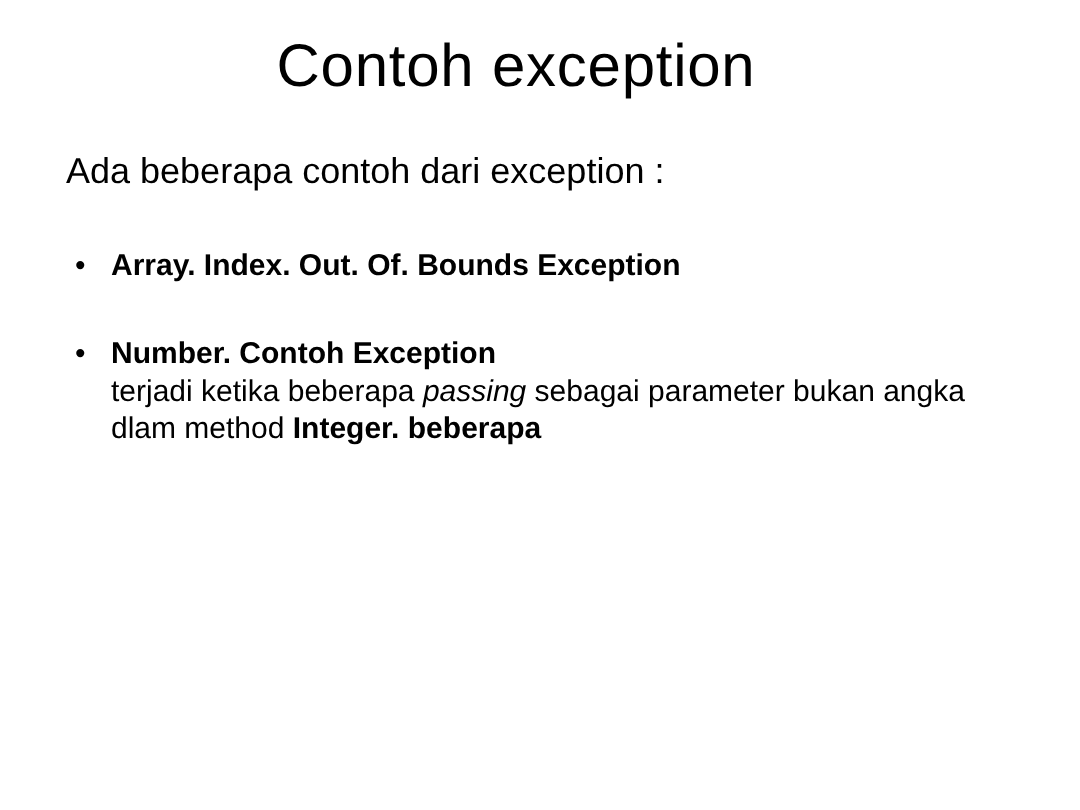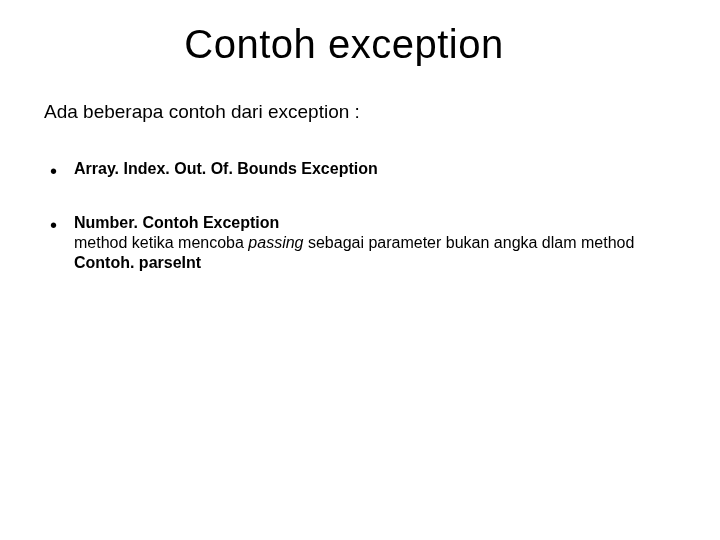--- a/index.html
+++ b/index.html
@@ -18,31 +18,31 @@
     padding: 18px 44px 0 44px;
   }
   .title {
     text-align: center;
     font-size: 40px;
     font-weight: 400;
     margin: 4px 0 34px 0;
     letter-spacing: 0.5px;
   }
   .intro {
-    font-size: 19px;
+    font-size: 24px;
     margin: 0 0 36px 0;
     font-weight: 400;
   }
   ul.bullets {
     list-style: none;
     padding: 0;
     margin: 0;
   }
   ul.bullets > li {
-    font-size: 16px;
+    font-size: 20px;
     line-height: 1.25;
     margin-bottom: 34px;
     padding-left: 30px;
     position: relative;
   }
   ul.bullets > li::before {
     content: "•";
     position: absolute;
     left: 6px;
     top: 0;
@@ -61,18 +61,18 @@
   <p class="intro">Ada beberapa contoh dari exception :</p>
 
   <ul class="bullets">
 
     <li>
       <span class="b">Array. Index. Out. Of. Bounds Exception</span><br>
     </li>
 
     <li>
       <span class="b">Number. Contoh Exception</span><br>
-      <span>method ketika mencoba </span><span class="i">passing</span><span> sebagai parameter bukan angka dlam method </span><span class="b">Contoh. parseInt</span>
+      <span>terjadi ketika beberapa </span><span class="i">passing</span><span> sebagai parameter bukan angka dlam method </span><span class="b">Integer. beberapa</span>
     </li>
 
   </ul>
 
 </div>
 
 </body></html>

